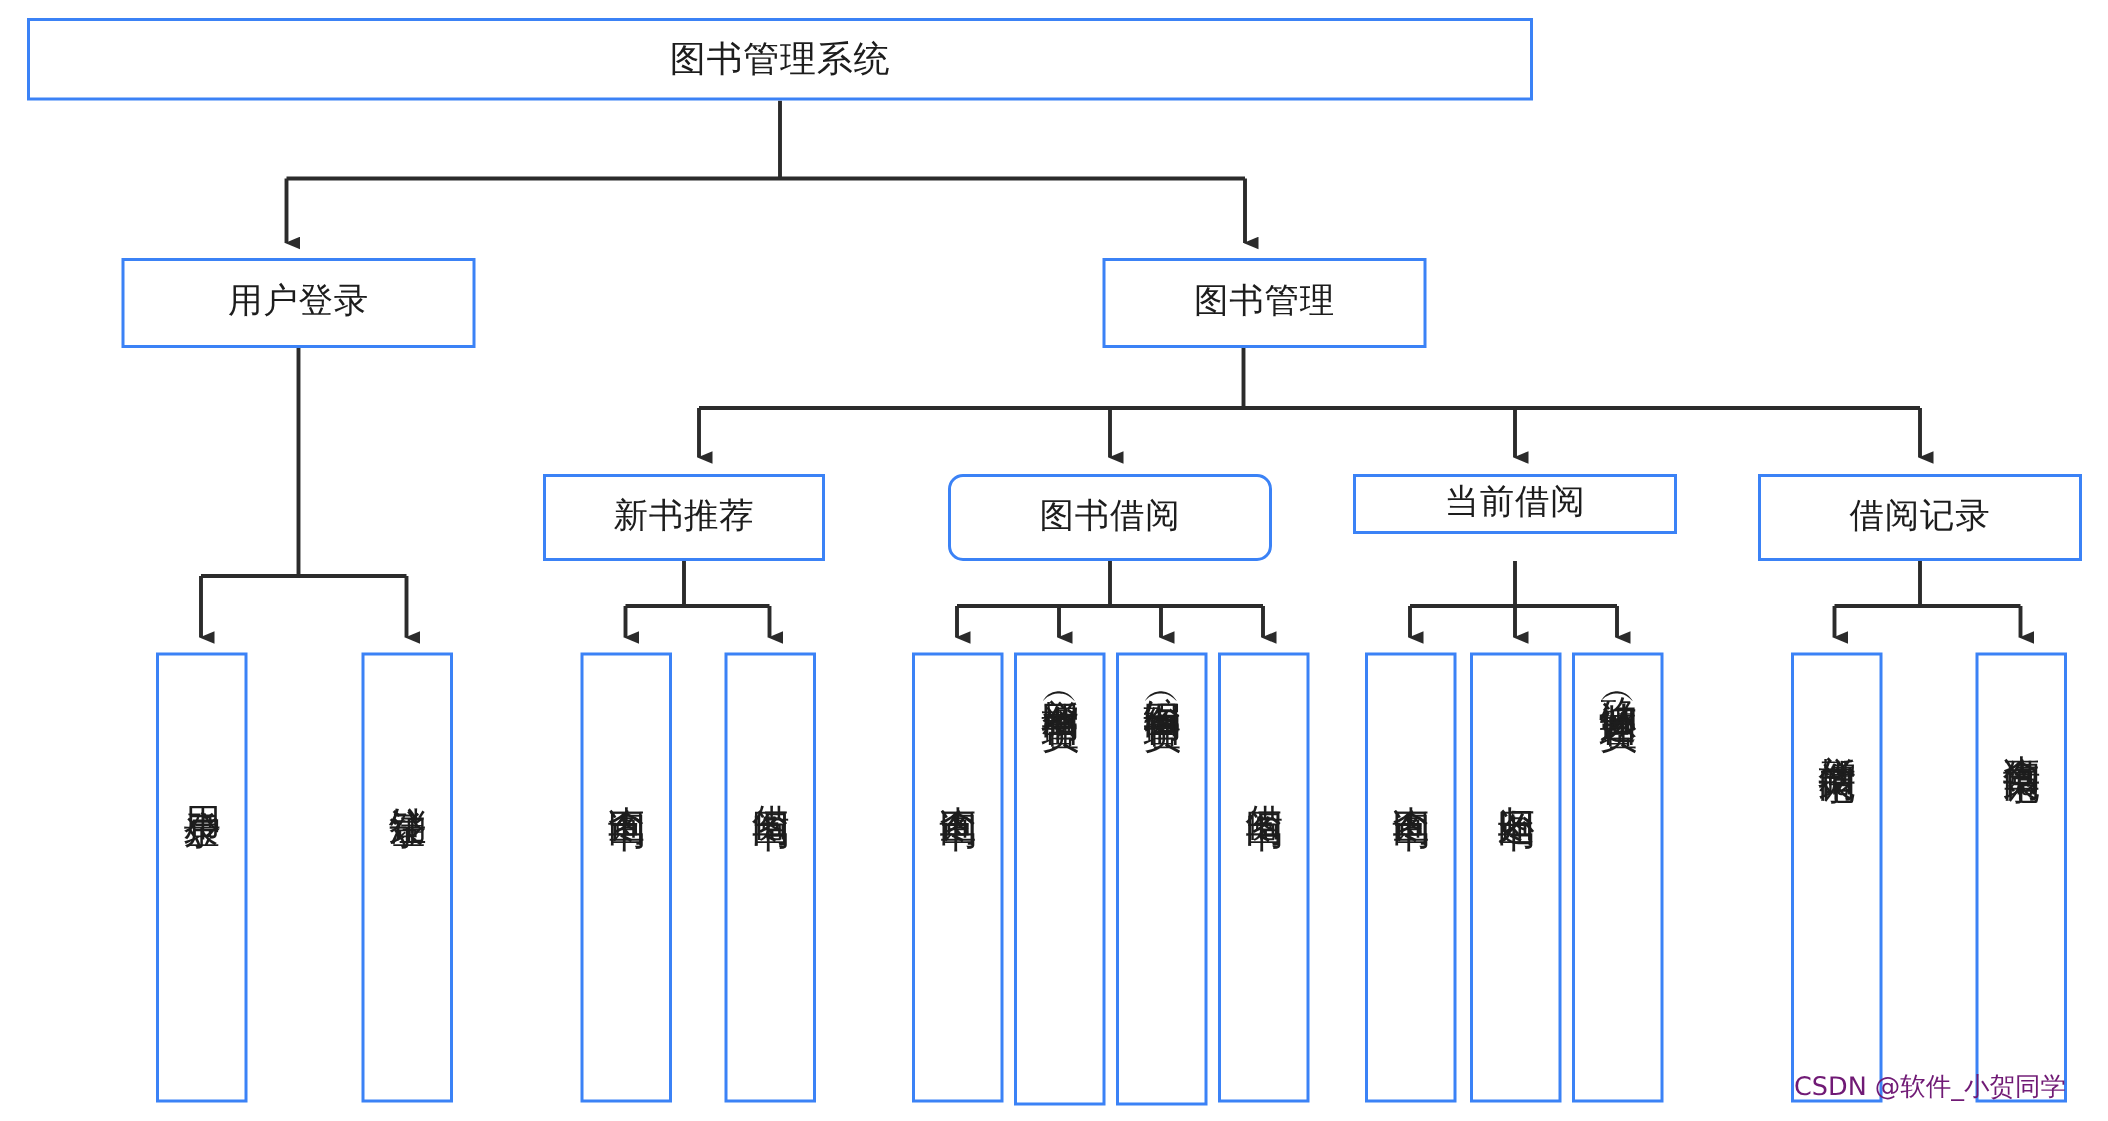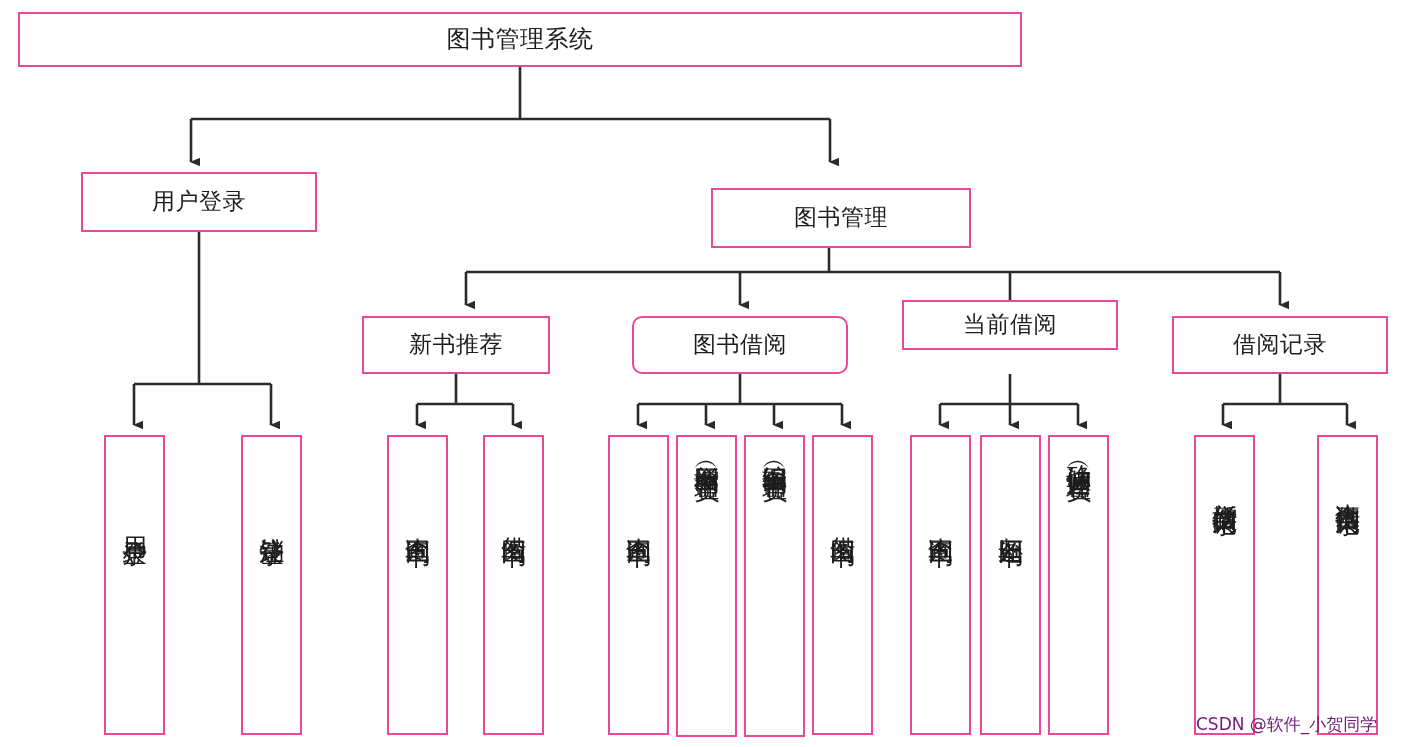--- a/index.html
+++ b/index.html
@@ -22,21 +22,21 @@
     position: absolute;
     left: 0;
     top: 0;
     width: 1405px;
     height: 747px;
   }
   .node {
     position: absolute;
     box-sizing: border-box;
     background: #ffffff;
-    border: 2px solid #ec4899;
+    border: 2px solid #3b82f6;
     display: flex;
     align-items: center;
     justify-content: center;
     z-index: 2;
   }
   .node-label {
     color: #1d1d1d;
     line-height: 1.18;
     text-align: center;
     letter-spacing: 0.5px;
@@ -147,31 +147,31 @@
     </g>
   </svg>
 
   <div class="node root horizontal" style="left:18px; top:12px; width:1004px; height:55px;">
     <span class="node-label">图书管理系统</span>
   </div>
 
   <div class="node horizontal" style="left:81px; top:172px; width:236px; height:60px;">
     <span class="node-label">用户登录</span>
   </div>
-  <div class="node horizontal" style="left:711px; top:172px; width:260px; height:60px;margin-top:16px;">
+  <div class="node horizontal" style="left:735px; top:172px; width:216px; height:60px;">
     <span class="node-label">图书管理</span>
   </div>
 
   <div class="node horizontal" style="left:362px; top:316px; width:188px; height:58px;">
     <span class="node-label">新书推荐</span>
   </div>
   <div class="node horizontal" style="left:632px; top:316px; width:216px; height:58px;border-radius:10px;">
     <span class="node-label">图书借阅</span>
   </div>
-  <div class="node horizontal" style="left:902px; top:300px; width:216px; height:50px;">
+  <div class="node horizontal" style="left:902px; top:316px; width:216px; height:40px;">
     <span class="node-label">当前借阅</span>
   </div>
   <div class="node horizontal" style="left:1172px; top:316px; width:216px; height:58px;justify-content:center;">
     <span class="node-label">借阅记录</span>
   </div>
 
   <div class="node vertical mid" style="left:104px; top:435px; width:61px; height:300px;">
     <span class="node-label">用户登录</span>
   </div>
   <div class="node vertical mid" style="left:241px; top:435px; width:61px; height:300px;">

